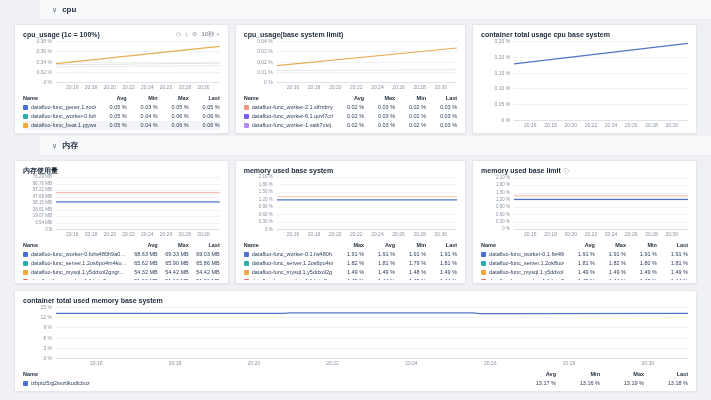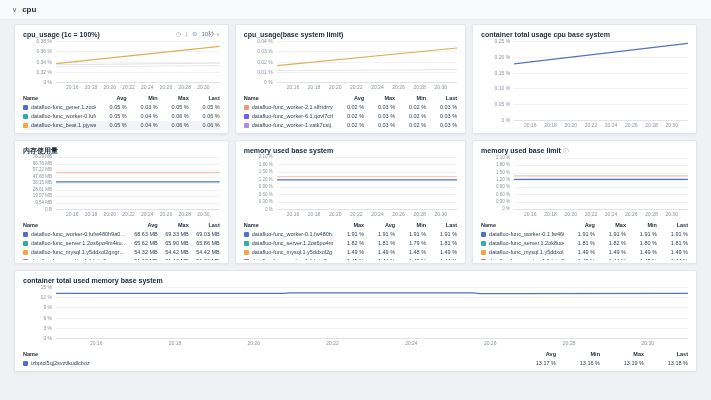--- a/index.html
+++ b/index.html
@@ -1,18 +1,18 @@
 <!DOCTYPE html>
 <html><head>
 <meta charset="utf-8">
 <style>
   html,body{margin:0;padding:0;background:#e9ebee;}
   *{box-sizing:border-box;}
   .dash{width:711px;height:400px;background:#eff1f4;font-family:"Liberation Sans",sans-serif;overflow:hidden;display:flex;flex-direction:column;}
-  .row-header{height:20px;flex:0 0 20px;display:flex;align-items:center;gap:5px;padding:0 12px;background:#f8f9fb;border-bottom:1px solid #ecedf0;cursor:pointer;}
+  .row-header{height:20px;flex:0 0 20px;display:flex;align-items:center;gap:5px;padding:0 12px;background:#f8f9fb;border-bottom:1px solid #ecedf0;cursor:pointer;margin-left:40px;}
   .chev{font-size:7px;color:#566575;line-height:1;}
   .row-label{font-size:8px;font-weight:700;color:#1f2d3d;}
   .panel-row{display:flex;gap:6px;padding:4px 14px 2px;}
   .cpu-row .panel{height:110px;}
   .mem-row .panel{height:124px;}
   .bottom-row .panel{height:102px;flex:1 1 auto;}
   .panel{background:#fff;border:1px solid #e3e6ea;border-radius:2px;box-shadow:0 1px 2px rgba(31,45,61,.05);display:flex;flex-direction:column;padding:5px 8px 3px;min-width:0;overflow:hidden;}
   .p-head{display:flex;align-items:flex-start;justify-content:space-between;flex:0 0 auto;}
   .p-title{margin:0;font-size:7px;font-weight:700;color:#1b2a3a;line-height:9px;white-space:nowrap;overflow:hidden;cursor:pointer;}
   .info{font-weight:400;color:#9aa5b1;font-size:6px;}
@@ -239,20 +239,24 @@
             <div class="xtick" data-interactable="false">20:22</div>
             <div class="xtick" data-interactable="false">20:24</div>
             <div class="xtick" data-interactable="false">20:26</div>
             <div class="xtick" data-interactable="false">20:28</div>
             <div class="xtick" data-interactable="false">20:30</div>
           </div>
       </div>
     </section>
   </div>
 
+  <div class="row-header" data-interactable="true">
+    <span class="chev" data-interactable="false">∨</span>
+    <span class="row-label" data-interactable="false">内存</span>
+  </div>
 
   <div class="panel-row mem-row" data-interactable="false">
     <section class="panel" style="flex:213 1 0px" data-interactable="false">
       <header class="p-head" data-interactable="false">
         <h3 class="p-title" data-interactable="true">内存使用量</h3>
       </header>
       <div class="chart dense" data-interactable="false">
         <div class="yaxis" data-interactable="false">
             <div class="ytick" data-interactable="false">76.29 MB</div>
             <div class="ytick" data-interactable="false">66.76 MB</div>

